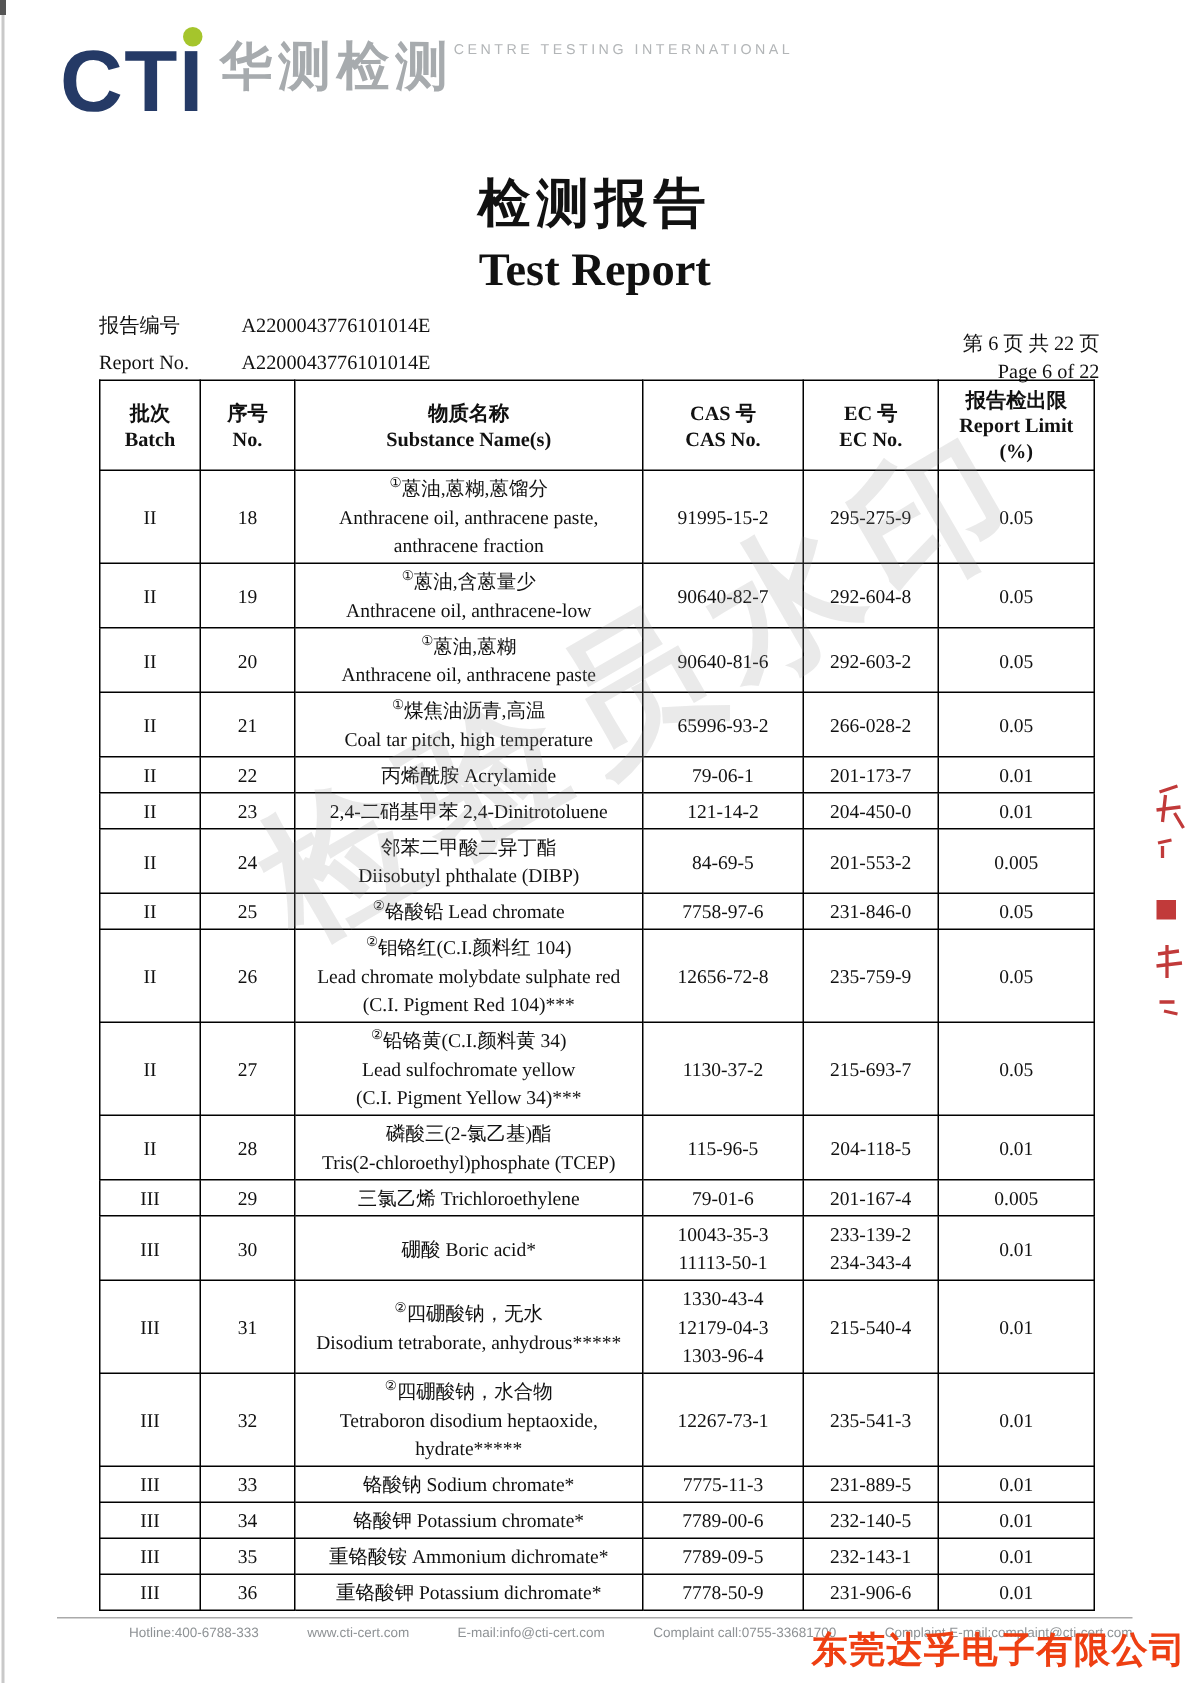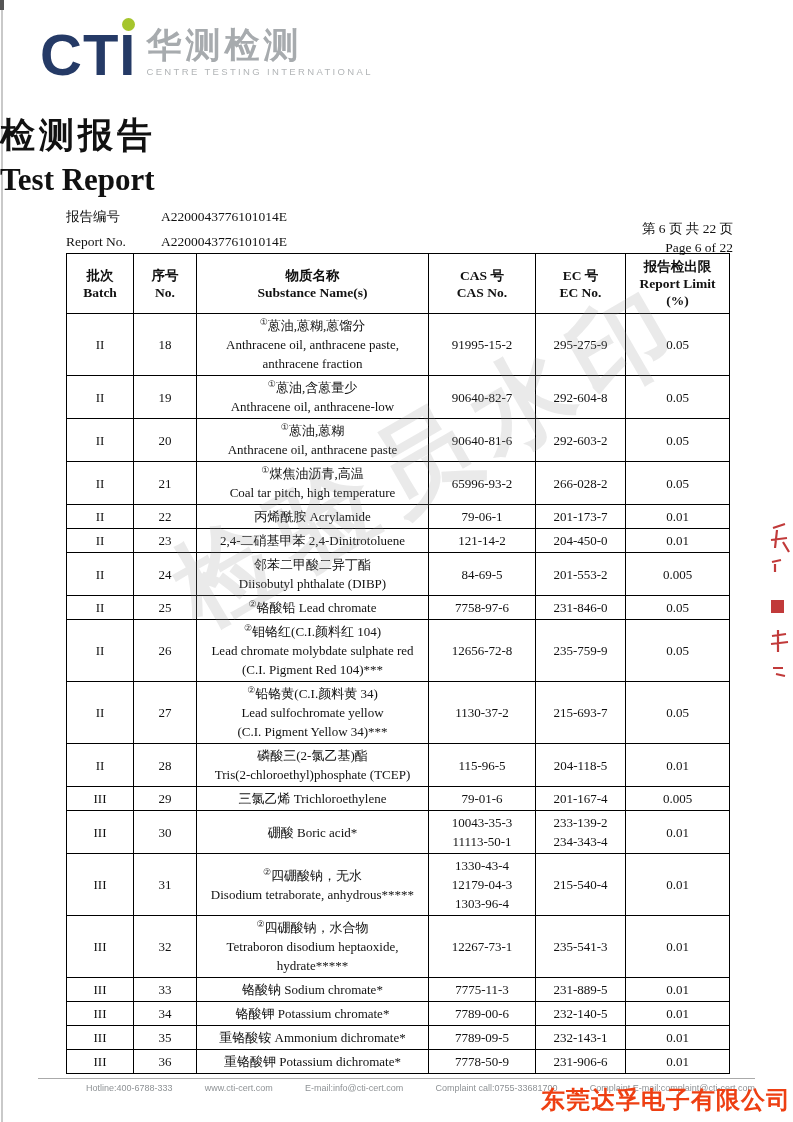--- a/index.html
+++ b/index.html
@@ -9,28 +9,28 @@
     overflow:hidden;
   }
   .scan-edge{position:absolute;left:1px;top:0;width:2px;height:1122px;background:#c9c9c9;}
   .scan-corner{position:absolute;left:0;top:0;width:4px;height:10px;background:#555;}
 
   
   .logo{position:absolute;left:40px;top:26px;display:flex;align-items:flex-start;gap:10px;}
   .logo-cti{position:relative;font-family:"Liberation Sans","DejaVu Sans",sans-serif;
     font-weight:bold;font-size:58px;line-height:58px;color:#253a66;letter-spacing:1px;}
   .logo-dot{position:absolute;right:1px;top:-8px;width:13px;height:13px;border-radius:50%;background:#a5c52c;}
-  .logo-right{display:flex;flex-direction:column;padding-bottom:2px;}
+  .logo-right{display:flex;flex-direction:row;padding-bottom:2px;}
   .logo-zh{font-size:35px;line-height:38px;color:#a7abae;font-weight:bold;letter-spacing:4px;
     font-family:"Liberation Sans","DejaVu Sans",sans-serif;}
   .logo-en{font-size:9.5px;color:#b2b5b7;letter-spacing:2.35px;margin-top:2px;
     font-family:"Liberation Sans","DejaVu Sans",sans-serif;}
 
   
-  .titles{position:absolute;left:0;top:112px;width:100%;text-align:left;}
+  .titles{position:absolute;left:0;top:112px;width:100%;text-align:center;}
   .title-zh{font-size:35px;font-weight:bold;letter-spacing:4px;}
   .title-en{font-size:31px;font-weight:bold;margin-top:3px;}
 
   
   .meta{position:absolute;left:66px;top:207px;width:667px;display:flex;justify-content:space-between;font-size:13.5px;line-height:19px;}
   .meta-left{display:grid;grid-template-columns:85px auto;column-gap:10px;}
   .meta-right{text-align:right;margin-top:12px;}
 
   
   .watermark{position:absolute;left:110px;top:390px;width:640px;text-align:center;

